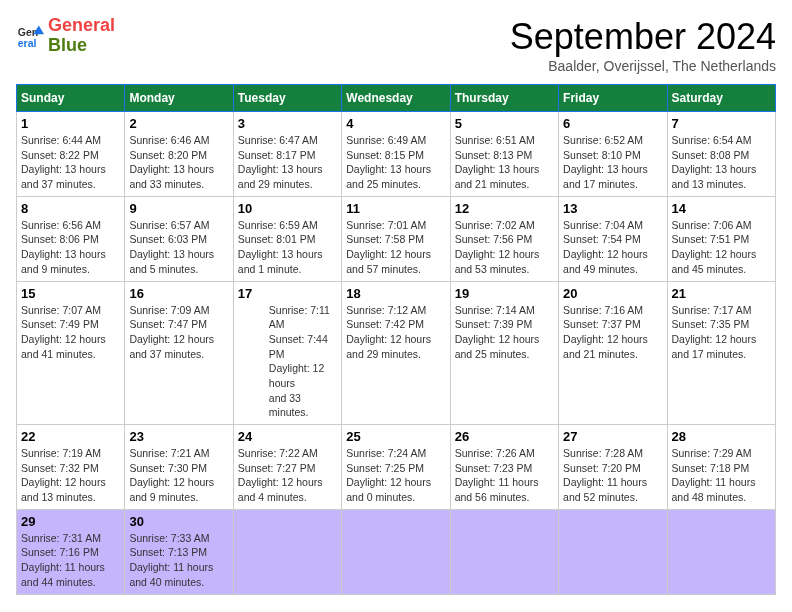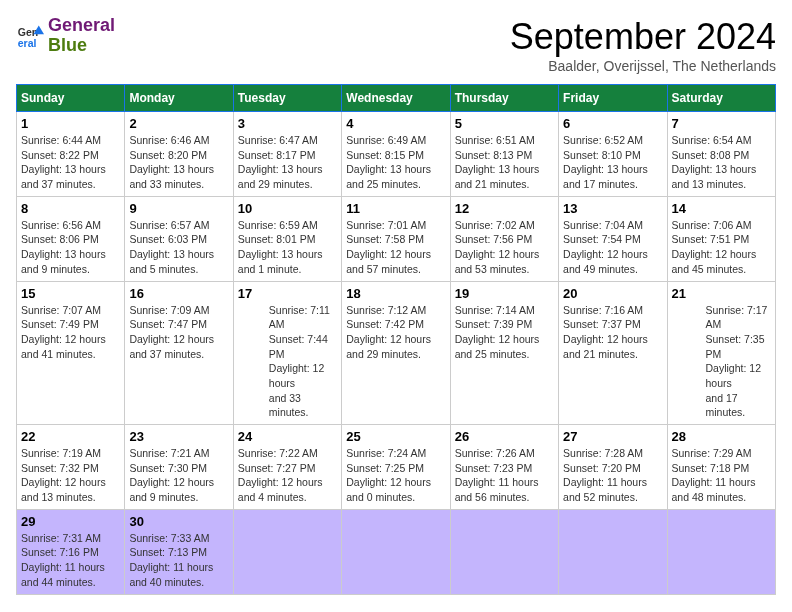--- a/index.html
+++ b/index.html
@@ -19,21 +19,21 @@
     .logo {
       display: flex;
       align-items: center;
       gap: 4px;
     }
     .logo-text {
       font-size: 18px;
       font-weight: bold;
       line-height: 1.1;
     }
-    .logo-text span { color: #701a75; }
+    .logo-text span { color: #ef4444; }
     .logo-icon {
       width: 28px;
       height: 28px;
     }
     .title-block { text-align: right; }
     .month-title {
       font-size: 36px;
       font-weight: 300;
       color: #000000;
     }
@@ -257,21 +257,21 @@
         </td>
         <td>
           <span class="day-num">20</span>
           <div class="day-info" style="white-space: pre-line;">Sunrise: 7:16 AM
 Sunset: 7:37 PM
 Daylight: 12 hours
 and 21 minutes.</div>
         </td>
         <td>
           <span class="day-num">21</span>
-          <div class="day-info" style="white-space: pre-line; margin-left: 34px;">Sunrise: 7:17 AM
+          <div class="day-info" style="white-space: pre-line;">Sunrise: 7:17 AM
 Sunset: 7:35 PM
 Daylight: 12 hours
 and 17 minutes.</div>
         </td>
       </tr>
       <tr>
         <td>
           <span class="day-num">22</span>
           <div class="day-info" style="white-space: pre-line;">Sunrise: 7:19 AM
 Sunset: 7:32 PM

